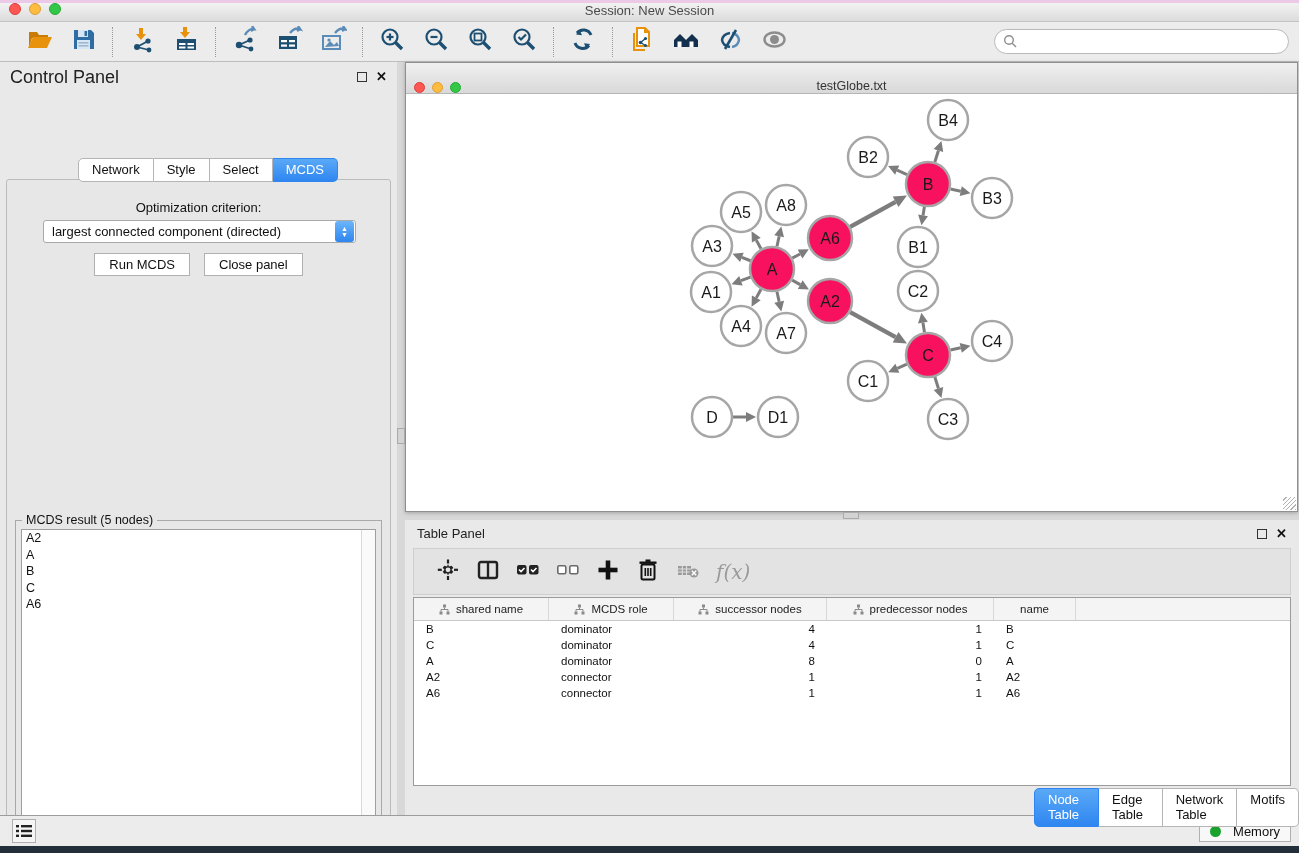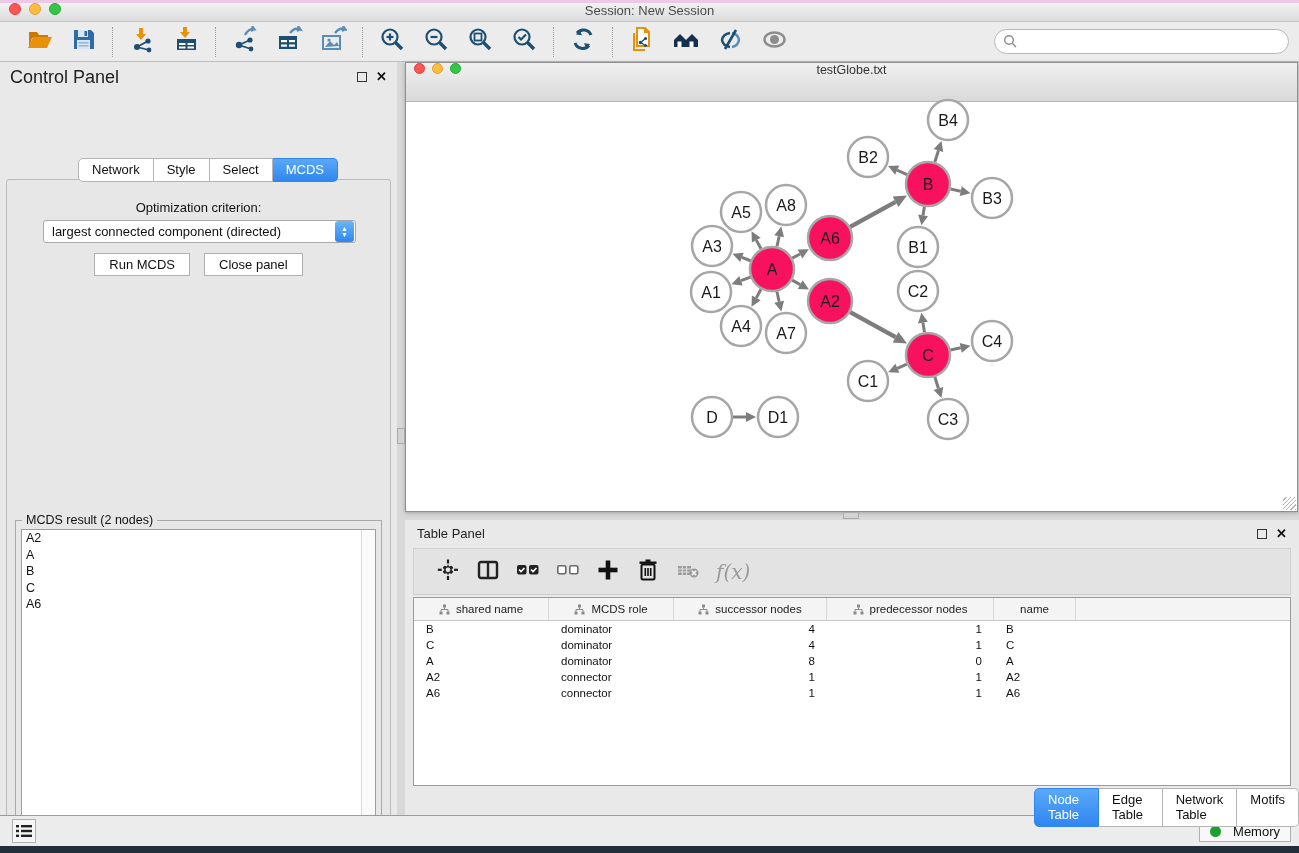--- a/index.html
+++ b/index.html
@@ -64,22 +64,22 @@
   #mcds-legend { position:absolute; top:-8px; left:6px; background:#e7e7e7; padding:0 4px; font-size:12.5px; color:#111; }
   #mcds-list { position:absolute; left:5px; top:8px; right:5px; bottom:5px; background:#fff;
     border:1px solid #9f9f9f; overflow:hidden; }
   #mcds-list .list-inner { position:absolute; left:0; top:0; right:14px; bottom:0; }
   .mcds-item { font-size:12.5px; color:#111; padding:0 4px; line-height:16.5px; }
   #mcds-scroll { position:absolute; right:0; top:0; width:14px; bottom:0; background:#fafafa; border-left:1px solid #d9d9d9; }
 
   
   #net-window { position:absolute; left:405px; top:62px; width:893px; height:450px;
     background:#fff; border:1px solid #8f8f8f; box-shadow:0 1px 4px rgba(0,0,0,.25); }
-  #net-titlebar { height:39px; background:linear-gradient(#f0f0f0,#d9d9d9); border-bottom:1px solid #b6b6b6;
-    display:flex; align-items:flex-start; position:relative; }
+  #net-titlebar { height:31px; background:linear-gradient(#f0f0f0,#d9d9d9); border-bottom:1px solid #b6b6b6;
+    display:flex; align-items:flex-end; position:relative; }
   #net-titlebar .lights { margin-left:8px; gap:7px; }
   #net-titlebar .light { width:11px; height:11px; }
   #net-titlebar .title { position:absolute; left:0; right:0; text-align:center; font-size:12.5px; color:#333; }
   #graph-svg { position:absolute; left:0; top:25px; }
   #net-resize { position:absolute; right:1px; bottom:1px; width:13px; height:13px;
     background:repeating-linear-gradient(135deg, transparent 0 2px, #b3b3b3 2px 3px); }
   .stub-v { position:absolute; left:397px; top:428px; width:8px; height:16px; background:#d3d3d3; border:1px solid #aaa; }
   .stub-h { position:absolute; left:843px; top:512px; width:16px; height:7px; background:#d3d3d3; border:1px solid #aaa; }
 
   
@@ -310,21 +310,21 @@
         <span class="stepper">
             <span>▲</span>
             <span>▼</span>
           </span>
       </div>
       <div class="cp-buttons">
         <button class="mac-btn">Run MCDS</button>
         <button class="mac-btn">Close panel</button>
       </div>
       <div id="mcds-fieldset">
-        <span id="mcds-legend">MCDS result (2 nodes)</span>
+        <span id="mcds-legend">MCDS result (5 nodes)</span>
         <div id="mcds-list">
           <div class="list-inner">
               <div class="mcds-item">A2</div>
               <div class="mcds-item">A</div>
               <div class="mcds-item">B</div>
               <div class="mcds-item">C</div>
               <div class="mcds-item">A6</div>
             </div>
           <div id="mcds-scroll"></div>
         </div>

